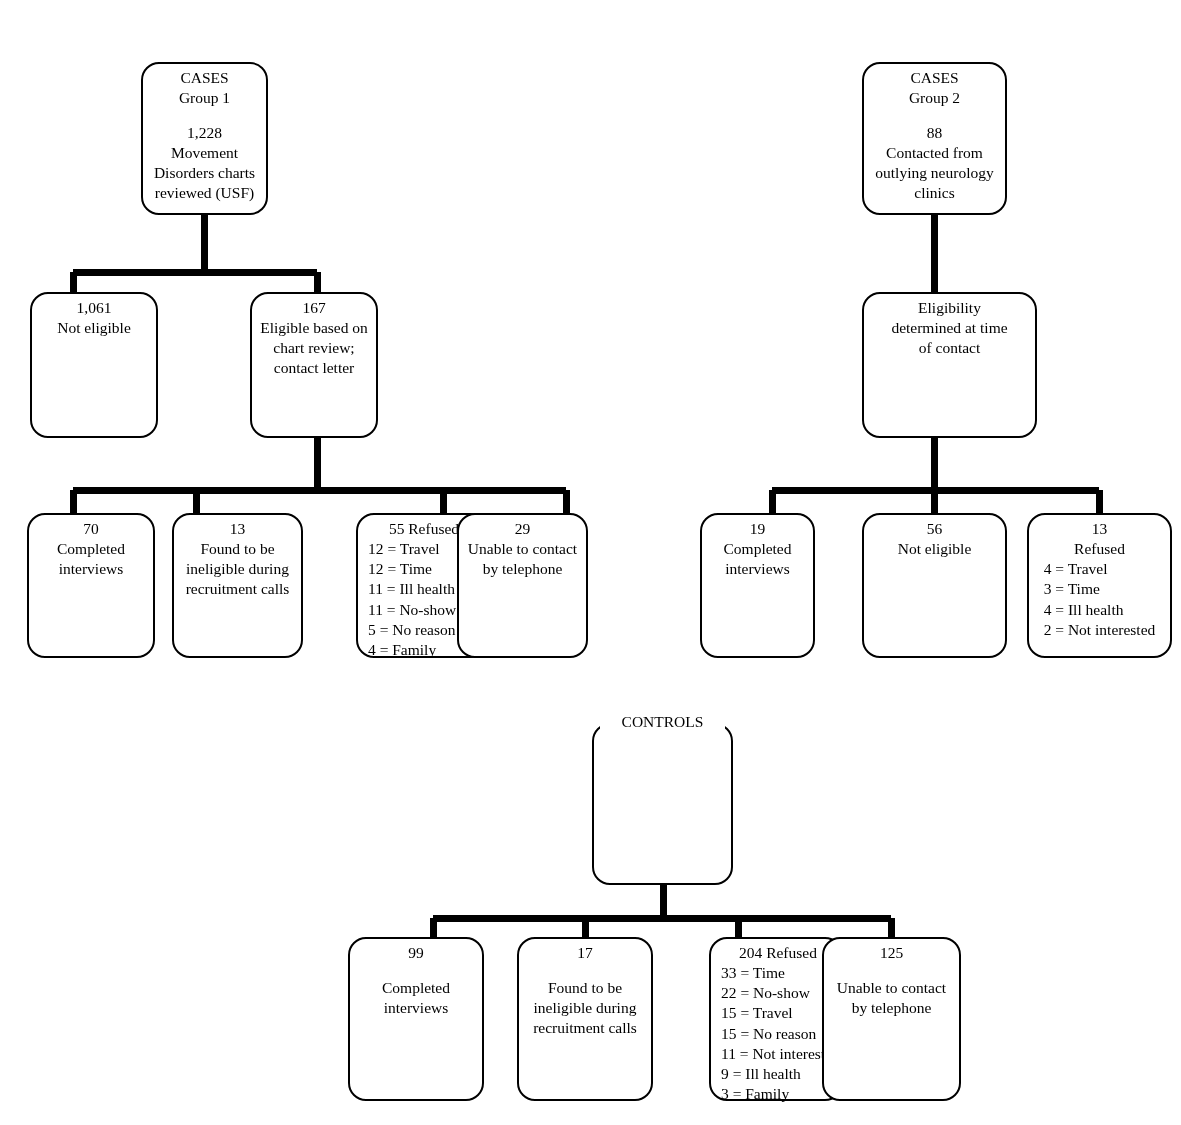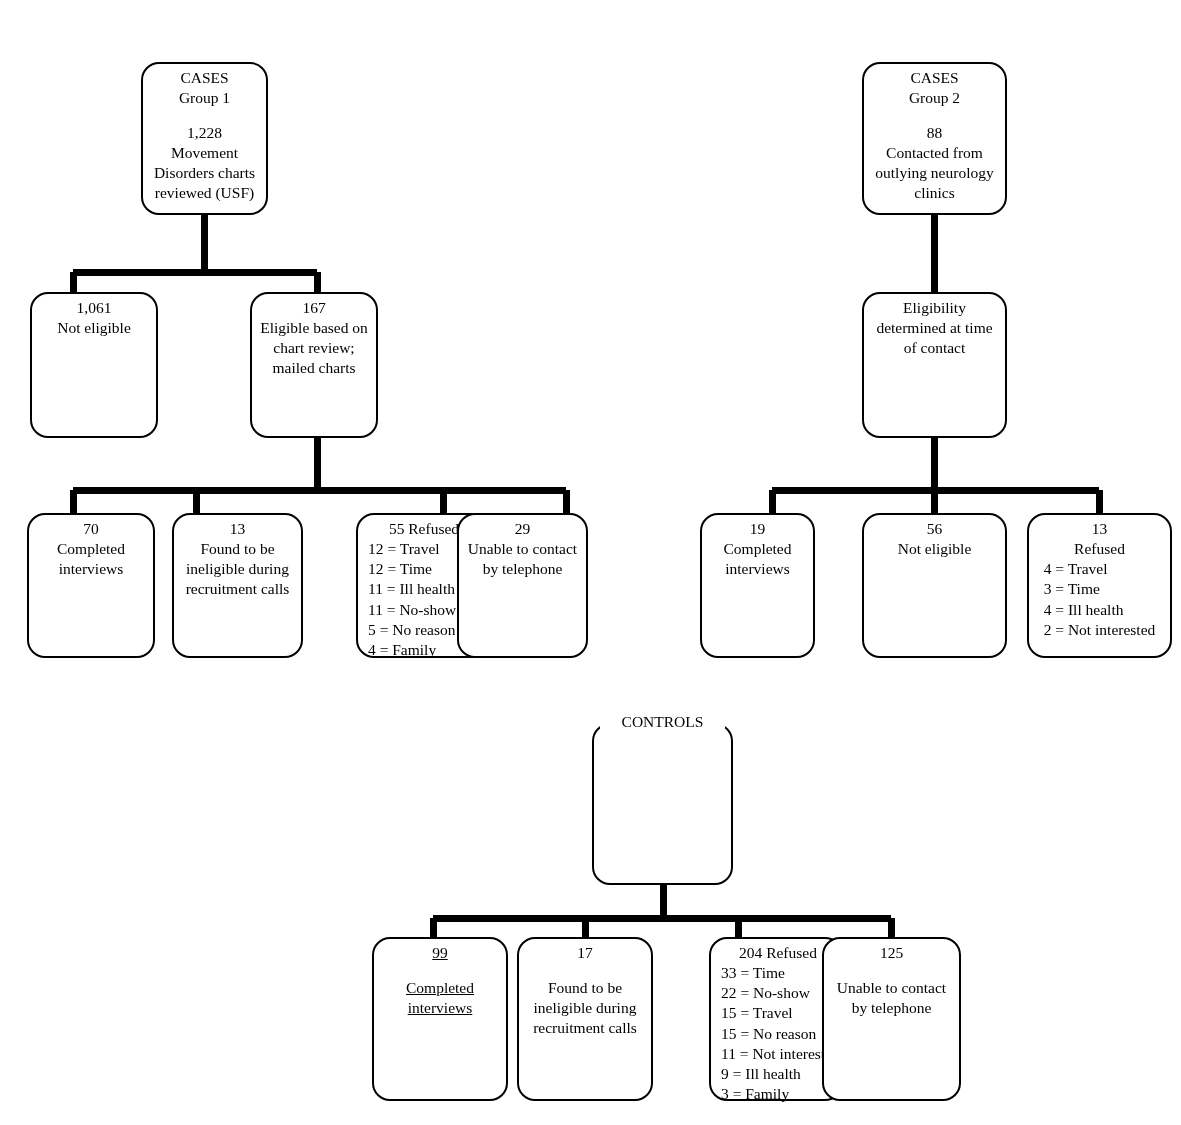--- a/index.html
+++ b/index.html
@@ -133,21 +133,21 @@
 
   <div class="node" style="left:30px; top:292px; width:128px; height:146px;">
     <span class="ln">1,061</span>
     <span class="ln">Not eligible</span>
   </div>
 
   <div class="node" style="left:250px; top:292px; width:128px; height:146px;">
     <span class="ln">167</span>
     <span class="ln">Eligible based on</span>
     <span class="ln">chart review;</span>
-    <span class="ln">mailed charts</span>
+    <span class="ln">contact letter</span>
   </div>
 
   <div class="node" style="left:27px; top:513px; width:128px; height:145px;">
     <span class="ln">70</span>
     <span class="ln">Completed</span>
     <span class="ln">interviews</span>
   </div>
 
   <div class="node" style="left:172px; top:513px; width:131px; height:145px;">
     <span class="ln">13</span>
@@ -175,21 +175,21 @@
   <div class="node" style="left:862px; top:62px; width:145px; height:153px;">
     <span class="ln">CASES</span>
     <span class="ln">Group 2</span>
     <span class="ln blank"></span>
     <span class="ln">88</span>
     <span class="ln">Contacted from</span>
     <span class="ln">outlying neurology</span>
     <span class="ln">clinics</span>
   </div>
 
-  <div class="node" style="left:862px; top:292px; width:145px; height:146px;">
+  <div class="node" style="left:862px; top:292px; width:175px; height:146px;">
     <span class="ln">Eligibility</span>
     <span class="ln">determined at time</span>
     <span class="ln">of contact</span>
   </div>
 
   <div class="node" style="left:700px; top:513px; width:115px; height:145px;">
     <span class="ln">19</span>
     <span class="ln">Completed</span>
     <span class="ln">interviews</span>
   </div>
@@ -207,21 +207,21 @@
       <span class="ln">3 = Time</span>
       <span class="ln">4 = Ill health</span>
       <span class="ln">2 = Not interested</span>
     </span>
   </div>
 
   <div class="node overflow-title" style="left:592px; top:723px; width:141px; height:162px;">
     <span class="title-out">CONTROLS</span>
   </div>
 
-  <div class="node" style="left:372px; top:937px; width:136px; height:164px;text-decoration:underline;">
+  <div class="node" style="left:348px; top:937px; width:136px; height:164px;">
     <span class="ln">99</span>
     <span class="ln blank"></span>
     <span class="ln">Completed</span>
     <span class="ln">interviews</span>
   </div>
 
   <div class="node" style="left:517px; top:937px; width:136px; height:164px;">
     <span class="ln">17</span>
     <span class="ln blank"></span>
     <span class="ln">Found to be</span>

